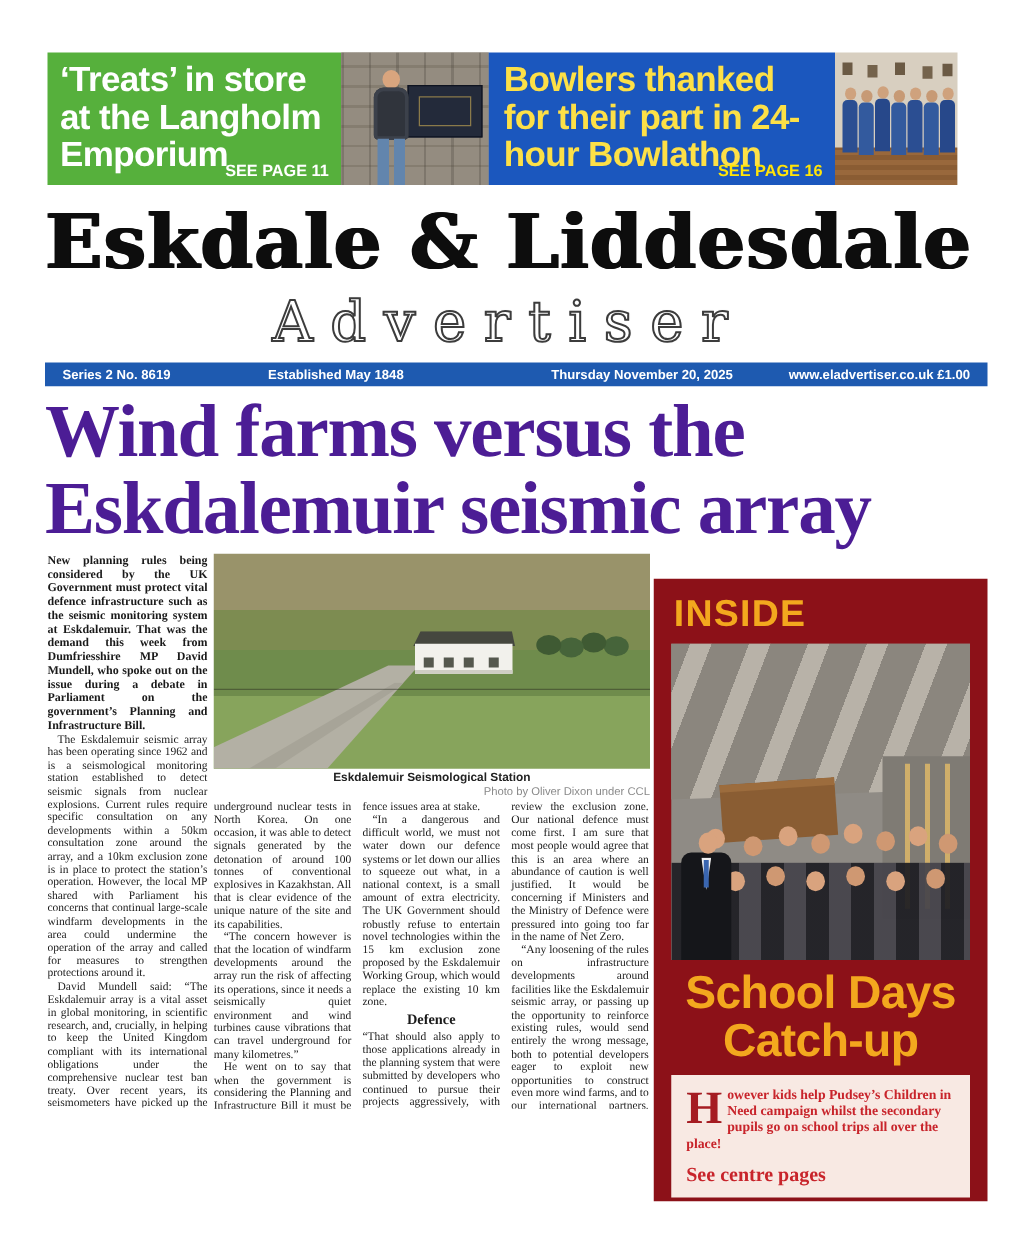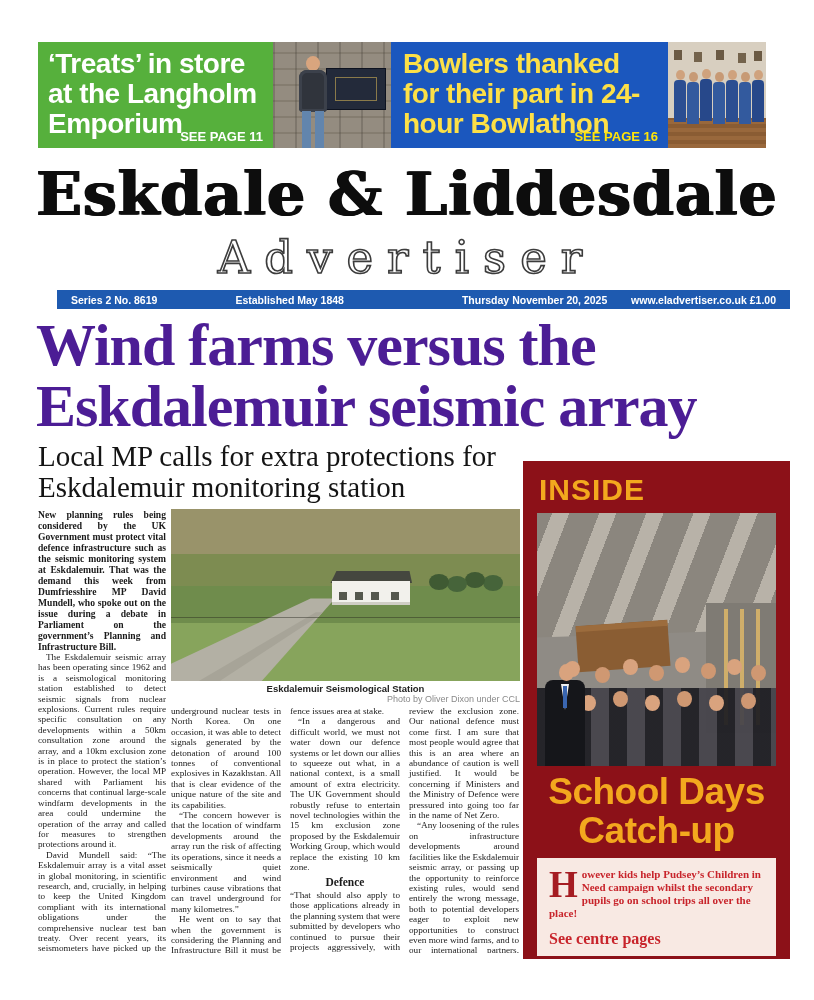--- a/index.html
+++ b/index.html
@@ -52,21 +52,21 @@
   
   .masthead { text-align:center; margin-top:10px; }
   .masthead .title { font-family:"DejaVu Serif", serif; font-weight:bold; font-size:60px;
       line-height:72px; color:#0d0d0d; letter-spacing:1px;
       text-shadow:1px 0 #0d0d0d, -1px 0 #0d0d0d; }
   .masthead .subtitle { font-family:"DejaVu Serif", serif; font-size:45px; line-height:56px;
       letter-spacing:14px; color:#ffffff; -webkit-text-stroke:1.6px #3c3c3c;
       text-shadow:0 0 1px #555; }
 
   
-  .info-bar { margin:4px 24px 0 57px; height:19px; background:#1e5ab0; color:#fff;
+  .info-bar { margin:4px 24px 0 36px; height:19px; background:#1e5ab0; color:#fff;
       font-family:"Liberation Sans", sans-serif; font-weight:bold; font-size:10.5px;
       display:flex; align-items:center; padding:0 14px; }
   .info-bar .i2 { margin-left:78px; } .info-bar .i3 { margin-left:118px; }
   .info-bar .i4 { margin-left:auto; }
 
   
   .headline { margin:6px 24px 0 36px; font-weight:bold; font-size:60px; line-height:61px;
       letter-spacing:-1px; color:#4c1d95; }
   .lower { position:relative; margin:4px 24px 0 38px; height:512px; }
   .subheadline { width:500px; font-size:29px; line-height:31px; color:#141414; }
@@ -181,21 +181,20 @@
   <div class="info-bar">
     <span class="i1">Series 2 No. 8619</span>
     <span class="i2">Established May 1848</span>
     <span class="i3">Thursday November 20, 2025</span>
     <span class="i4">www.eladvertiser.co.uk £1.00</span>
   </div>
 
   <div class="headline">Wind farms versus the Eskdalemuir seismic array</div>
 
   <div class="lower">
-    <div class="subheadline">Local MP calls for extra protections for Eskdalemuir monitoring station</div>
 
     <div class="article">
       <div class="col1 colp">
           <p class="lead">New planning rules being considered by the UK Government must protect vital defence infrastructure such as the seismic monitoring system at Eskdalemuir. That was the demand this week from Dumfriesshire MP David Mundell, who spoke out on the issue during a debate in Parliament on the government’s Planning and Infrastructure Bill.</p>
           <p>The Eskdalemuir seismic array has been operating since 1962 and is a seismological monitoring station established to detect seismic signals from nuclear explosions. Current rules require specific consultation on any developments within a 50km consultation zone around the array, and a 10km exclusion zone is in place to protect the station’s operation. However, the local MP shared with Parliament his concerns that continual large-scale windfarm developments in the area could undermine the operation of the array and called for measures to strengthen protections around it.</p>
           <p>David Mundell said: “The Eskdalemuir array is a vital asset in global monitoring, in scientific research, and, crucially, in helping to keep the United Kingdom compliant with its international obligations under the comprehensive nuclear test ban treaty. Over recent years, its seismometers have picked up the sonic boom from Russian jets in UK airspace and have detected</p>
         </div>
 
       <div class="rightblock">
         <div class="station-photo">

